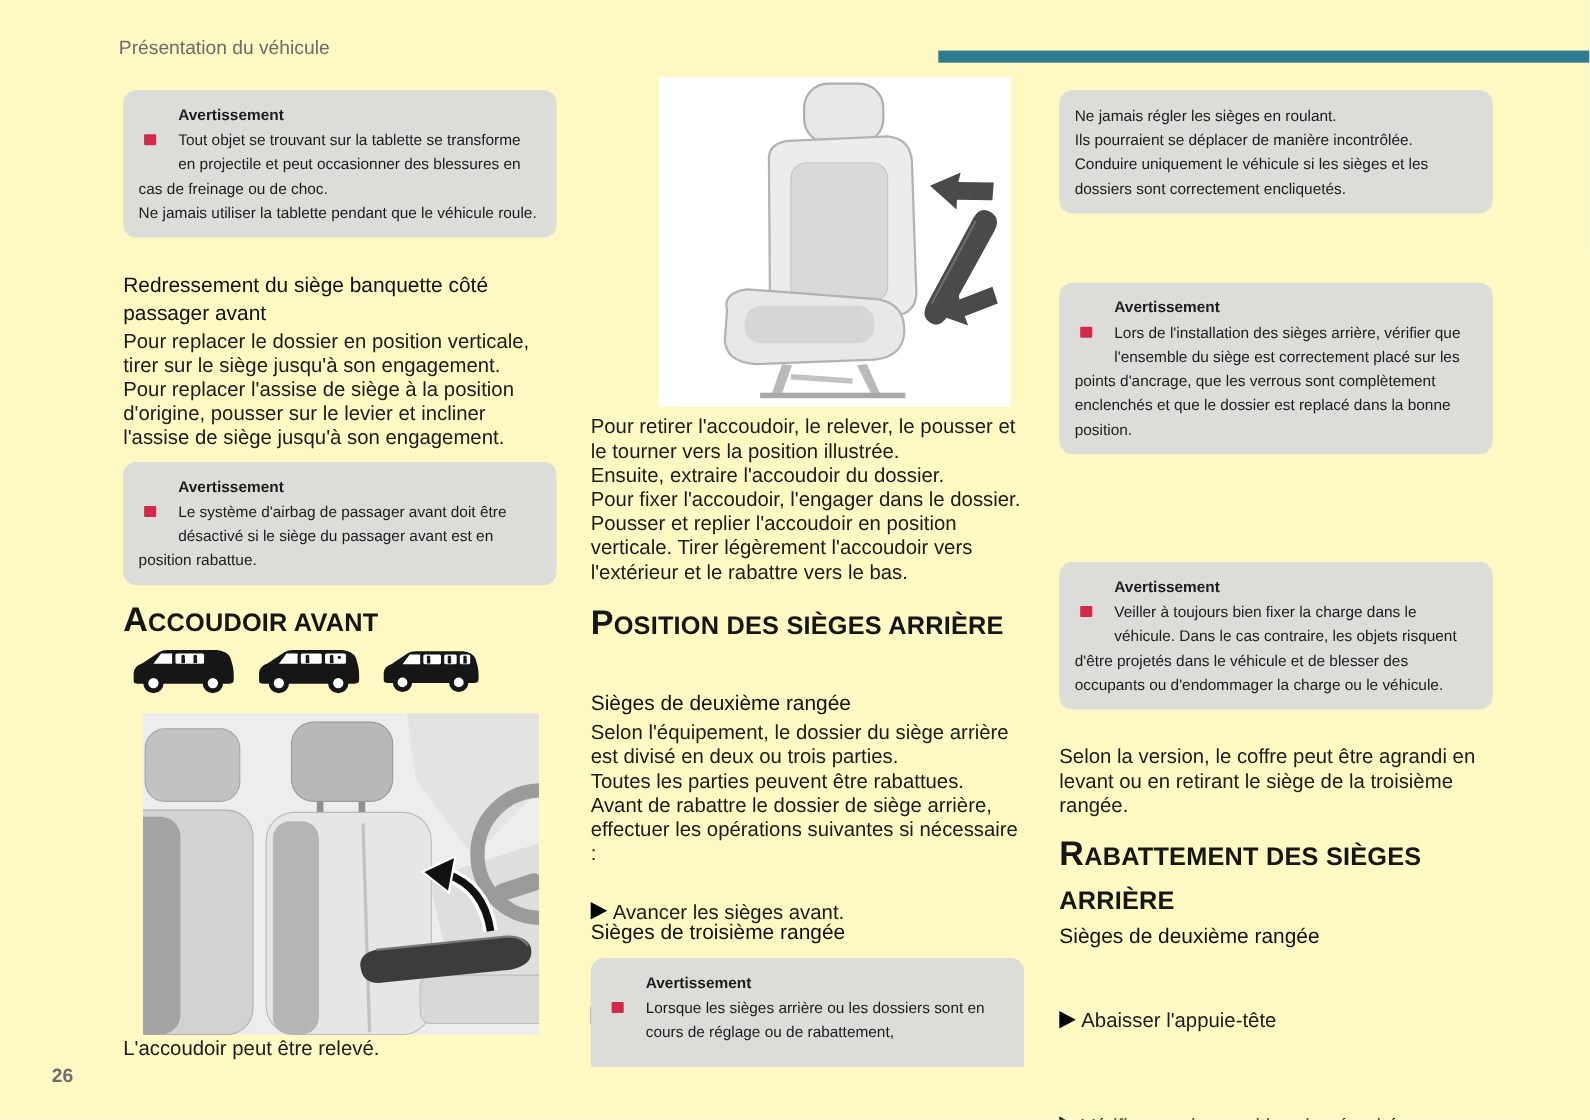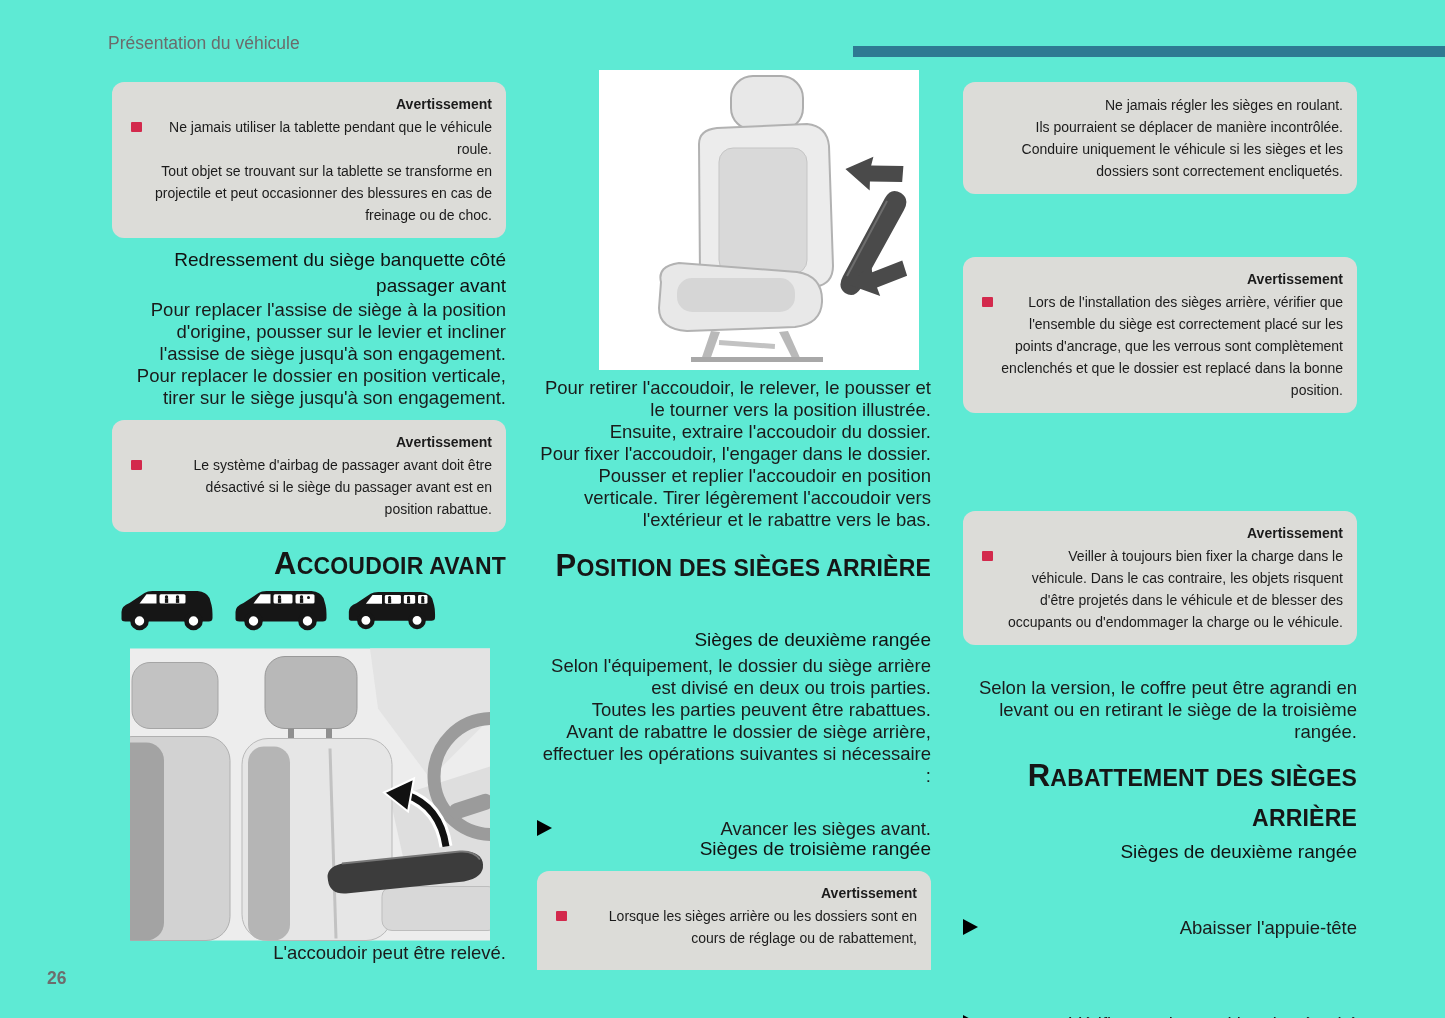--- a/index.html
+++ b/index.html
@@ -1,19 +1,19 @@
 <!DOCTYPE html>
 <html><head>
 <meta charset="utf-8">
 <style>
   html,body{margin:0;padding:0;background:#fff;}
   body{width:1445px;height:1018px;position:relative;overflow:hidden;
        font-family:"Liberation Sans","DejaVu Sans",sans-serif;color:#1b1b1b;
        -webkit-font-smoothing:antialiased;}
-  .page{position:absolute;inset:0;background:#5eead4;text-align:right;}
+  .page{position:absolute;inset:0;background:#fef9c3;}
 
   .header-title{position:absolute;left:108px;top:33px;font-size:17.5px;color:#6b6b6b;}
   .accent-bar{position:absolute;left:853px;top:46px;width:592px;height:11px;background:#2e7a92;}
   .page-number{position:absolute;left:47px;top:968px;font-size:17.5px;font-weight:bold;color:#6d6d6d;}
 
   .col{position:absolute;top:0;height:1018px;width:394px;}
   #col1{left:112px}
   #col2{left:537px}
   #col3{left:963px}
   .block{position:absolute;left:0;right:0;}
@@ -51,29 +51,29 @@
 <div class="page">
 
   <div class="header-title">Présentation du véhicule</div>
   <div class="accent-bar"></div>
 
   <div class="col" id="col1">
 
     <div class="block warnbox" style="top:82px;">
       <span class="warn-icon"><span class="bar"></span><span class="dot" style="display:block"></span></span>
       <span class="warn-title ln">Avertissement</span>
+      <span class="ln">Tout objet se trouvant sur la tablette se transforme en projectile et peut occasionner des blessures en cas de freinage ou de choc.</span>
       <span class="ln">Ne jamais utiliser la tablette pendant que le véhicule roule.</span>
-      <span class="ln">Tout objet se trouvant sur la tablette se transforme en projectile et peut occasionner des blessures en cas de freinage ou de choc.</span>
     </div>
 
     <h3 class="block" style="top:247px;">Redressement du siège banquette côté passager avant</h3>
 
     <div class="block body-text" style="top:299px;">
+      <span class="ln">Pour replacer le dossier en position verticale, tirer sur le siège jusqu'à son engagement.</span>
       <span class="ln">Pour replacer l'assise de siège à la position d'origine, pousser sur le levier et incliner l'assise de siège jusqu'à son engagement.</span>
-      <span class="ln">Pour replacer le dossier en position verticale, tirer sur le siège jusqu'à son engagement.</span>
     </div>
 
     <div class="block warnbox" style="top:420px;">
       <span class="warn-icon"><span class="bar"></span><span class="dot" style="display:block"></span></span>
       <span class="warn-title ln">Avertissement</span>
       <span class="ln">Le système d'airbag de passager avant doit être désactivé si le siège du passager avant est en position rabattue.</span>
     </div>
 
     <h1 class="block" style="top:544px;">Accoudoir avant</h1>
 

